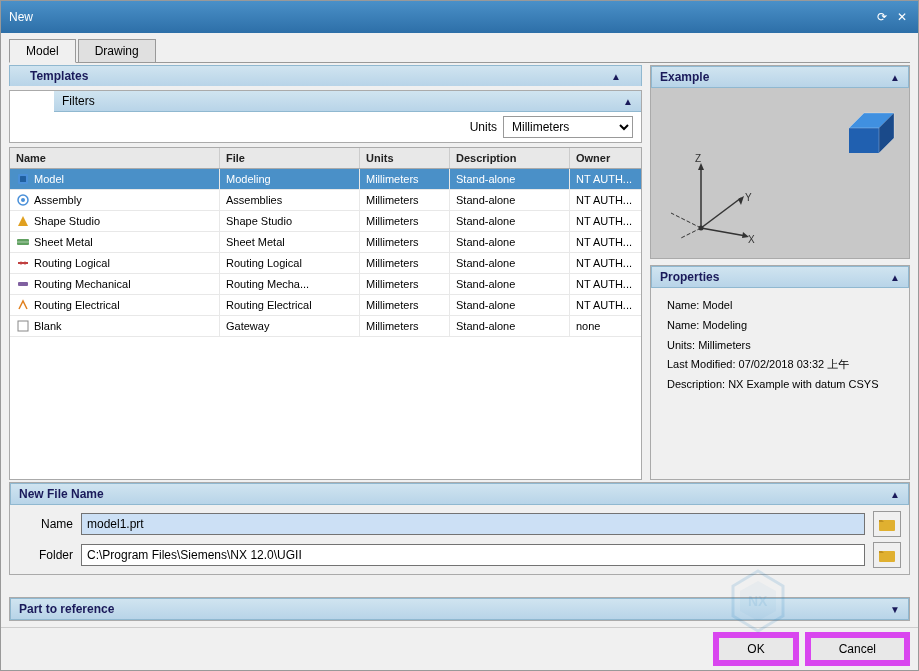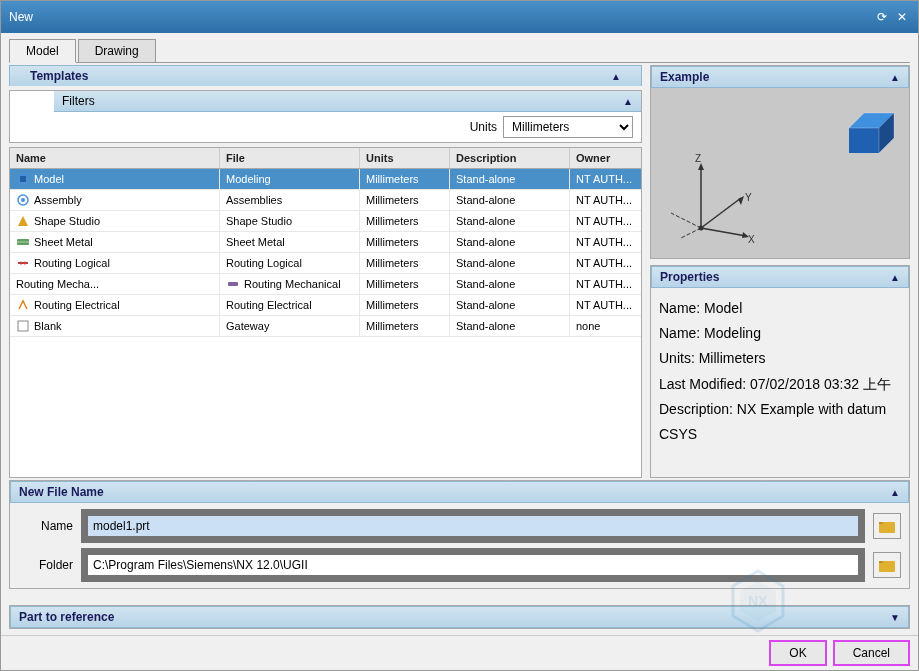--- a/index.html
+++ b/index.html
@@ -210,49 +210,50 @@
       justify-content: center;
       position: relative;
       overflow: hidden;
     }
     .properties-section {
       border: 1px solid #aaa;
       flex: 1;
     }
     .properties-content {
       padding: 8px;
-      font-size: 14px;
+      font-size: 11px;
       line-height: 1.8;
+      margin-left: 8px;
     }
     .bottom-section {
       flex-shrink: 0;
     }
     .new-file-section {
       border: 1px solid #aaa;
-      margin-bottom: 16px;
+      margin-bottom: 22px;
     }
     .new-file-content {
       padding: 6px 8px;
       display: flex;
       flex-direction: column;
       gap: 5px;
     }
     .field-row {
       display: flex;
       align-items: center;
       gap: 8px;
     }
     .field-label {
       width: 55px;
       font-size: 12px;
       text-align: right;
     }
     .field-input {
       flex: 1;
-      border: 7px solid #737373;
+      border: 1px solid #737373;
       padding: 3px 5px;
       font-size: 12px;
       background: #cce0f5;
     }
     .field-btn {
       width: 28px;
       height: 26px;
       background: #f0f0f0;
       border: 1px solid #999;
       cursor: pointer;
@@ -270,23 +271,23 @@
       display: flex;
       justify-content: flex-end;
       align-items: center;
       gap: 6px;
       padding: 4px 8px;
       background: #f0f0f0;
       border-top: 1px solid #ccc;
       flex-shrink: 0;
     }
     .footer-btn {
-      padding: 4px 18px;
-      font-size: 12px;
-      border: 2px solid #d946ef;
+      padding: 4px 28px;
+      font-size: 12px;
+      border: 6px solid #d946ef;
       background: #e8e8e8;
       cursor: pointer;
     }
     .section-header-templates {
       background: linear-gradient(to bottom, #d0e4f0, #b8d4e8);
       border: 1px solid #90b8d0;
       padding: 3px 20px;
       display: flex;
       align-items: center;
       justify-content: space-between;
@@ -413,27 +414,27 @@
                   </svg>
                 Routing Logical
               </div>
               <div class="td">Routing Logical</div>
               <div class="td">Millimeters</div>
               <div class="td">Stand-alone</div>
               <div class="td">NT AUTH...</div>
             </div>
 
             <div class="table-row">
+              <div class="td">
+                <svg class="row-icon" viewBox="0 0 14 14">
+                    <rect x="2" y="5" width="10" height="4" fill="#8060a0" rx="1"></rect>
+                  </svg>
+                Routing Mechanical
+              </div>
               <div class="td">Routing Mecha...</div>
-              <div class="td">
-                <svg class="row-icon" viewBox="0 0 14 14">
-                    <rect x="2" y="5" width="10" height="4" fill="#8060a0" rx="1"></rect>
-                  </svg>
-                Routing Mechanical
-              </div>
               <div class="td">Millimeters</div>
               <div class="td">Stand-alone</div>
               <div class="td">NT AUTH...</div>
             </div>
 
             <div class="table-row">
               <div class="td">
                 <svg class="row-icon" viewBox="0 0 14 14">
                     <path d="M3,11 L7,3 L11,11" stroke="#e08020" stroke-width="1.5" fill="none"></path>
                   </svg>

